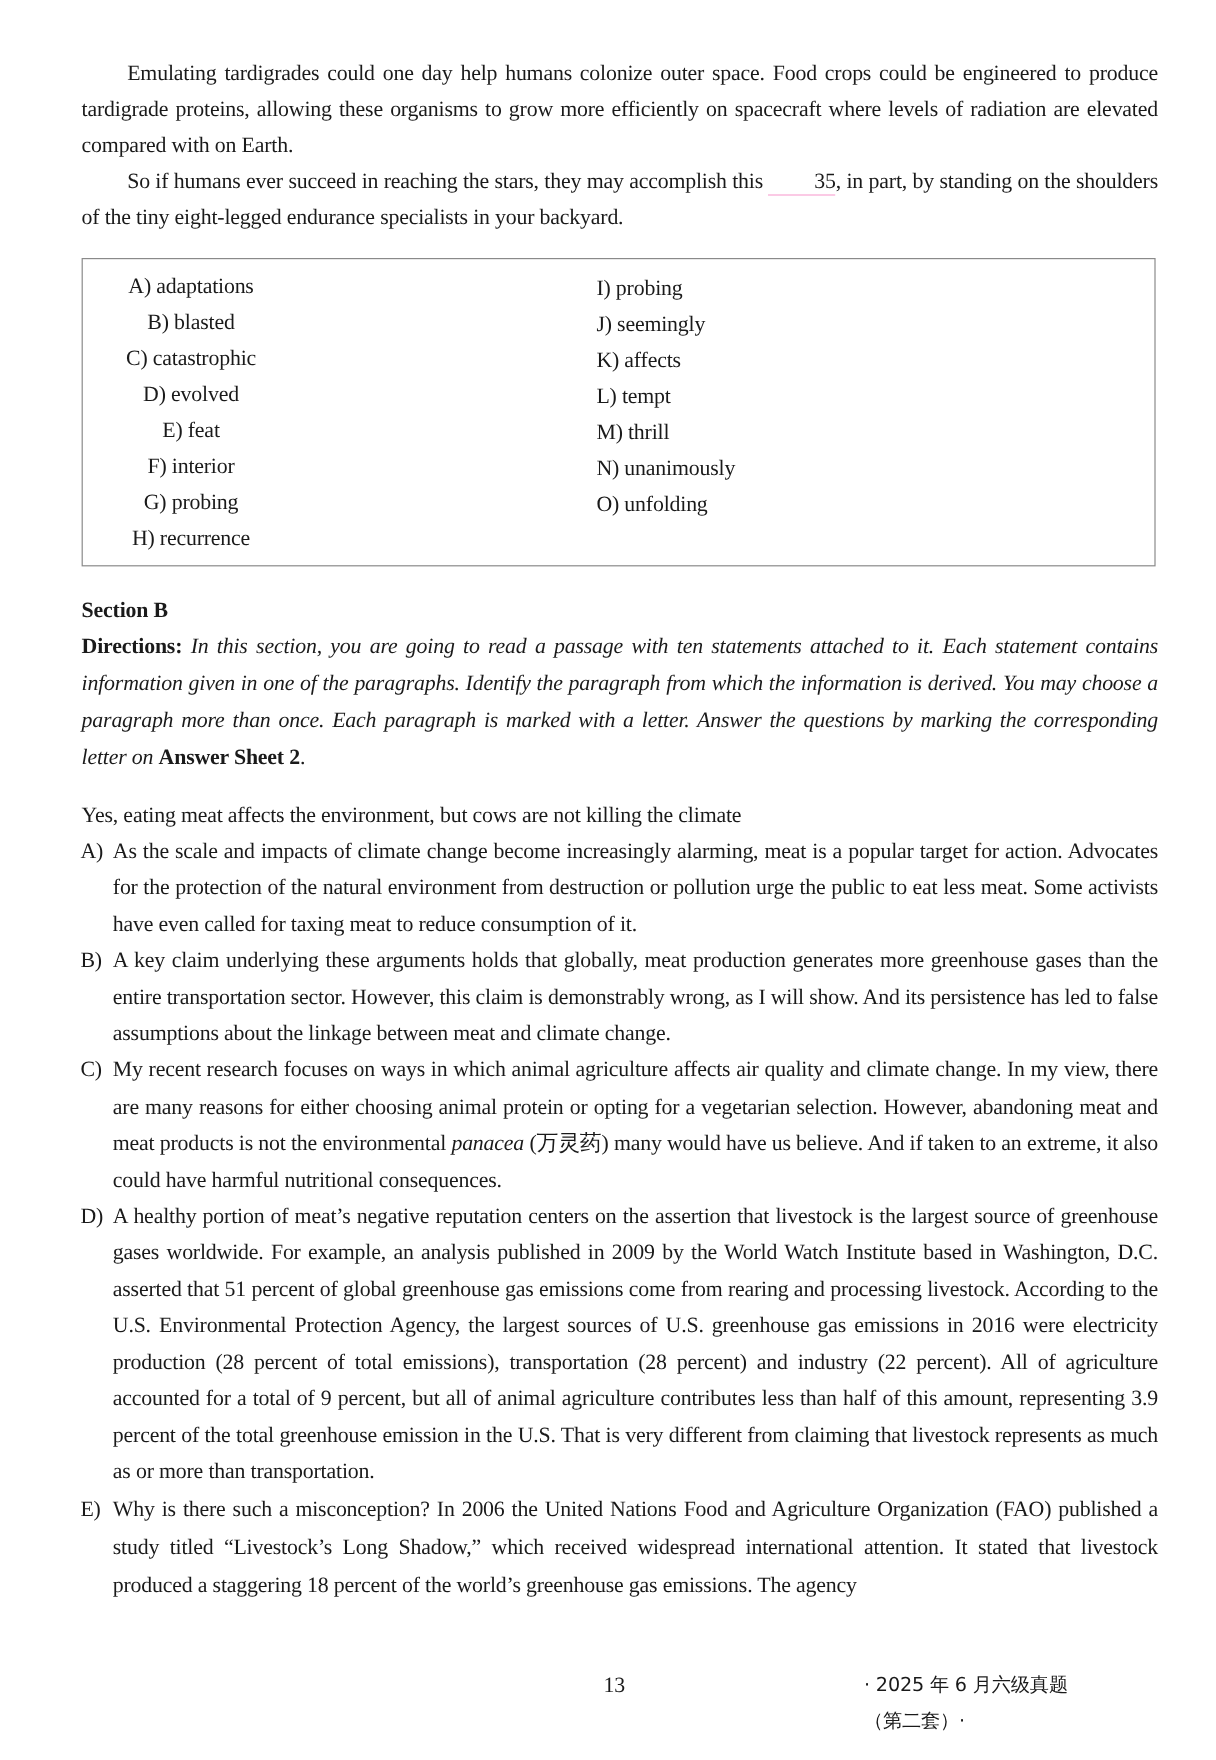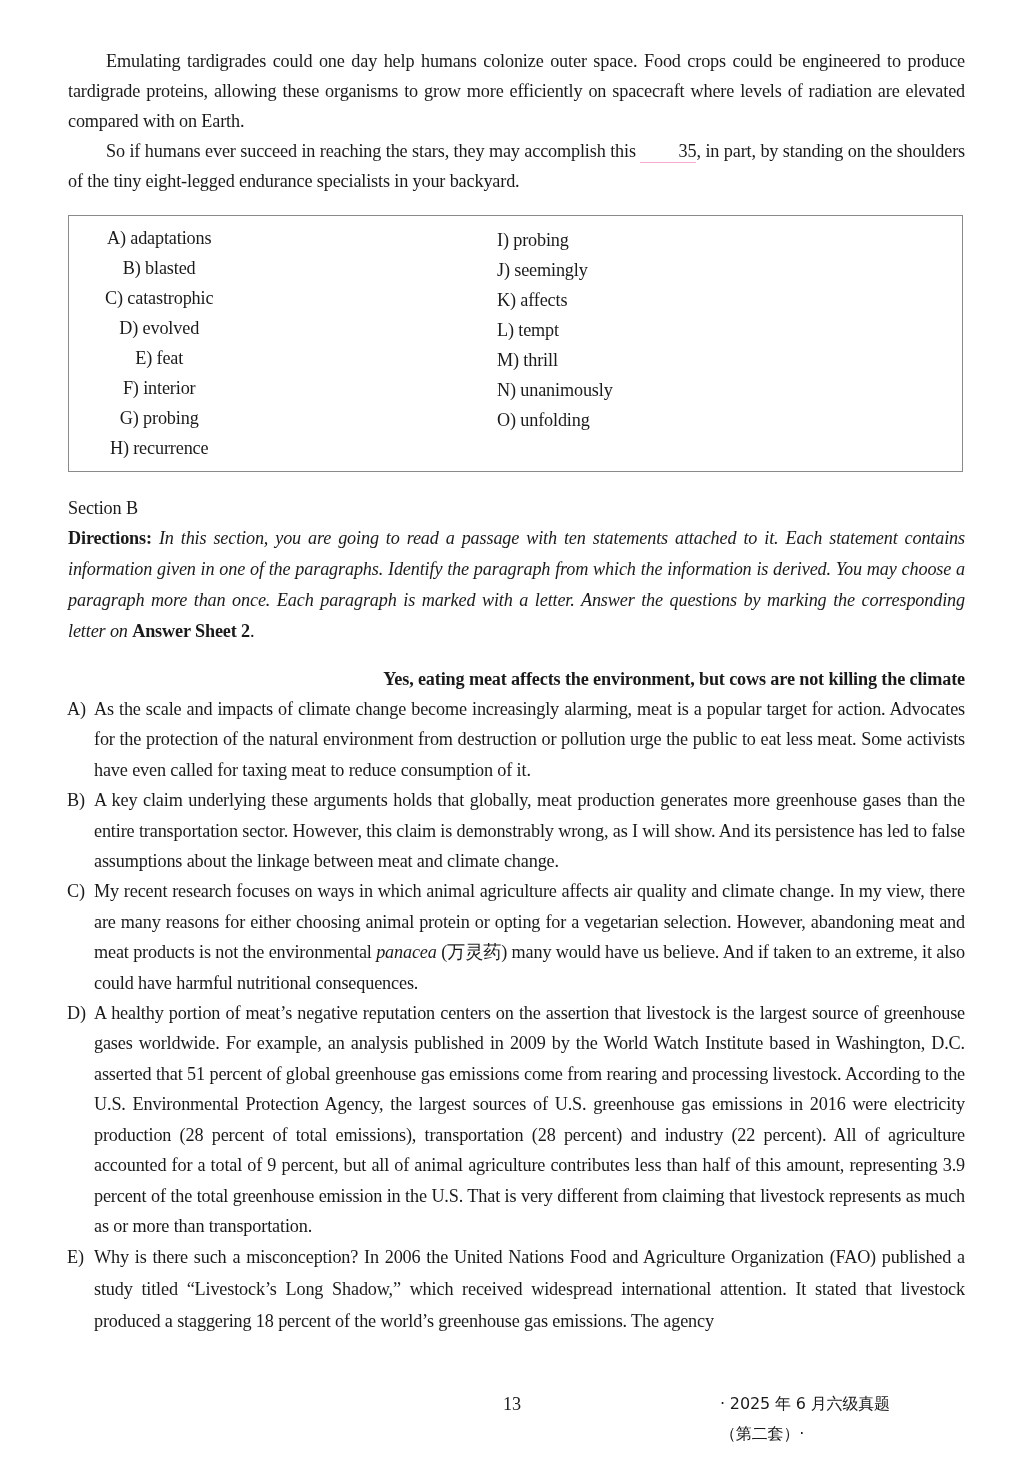--- a/index.html
+++ b/index.html
@@ -18,27 +18,27 @@
   .wordbank {
     position: absolute; left: 68px; top: 215px; width: 895px; height: 257px;
     border: 1px solid #8a8a8a; box-sizing: border-box;
   }
   .col { position: absolute; top: 8px; }
   .col.left { left: 36px; text-align: center; }
   .col.right { left: 428px; top: 10px; }
   .wb-item { height: 30px; line-height: 28px; white-space: nowrap; }
 
   .sectionb { position: absolute; left: 68px; top: 493px; width: 897px; }
-  .sec-title { font-weight: normal; line-height: 30px; margin: 0; }
+  .sec-title { font-weight: bold; line-height: 30px; margin: 0; }
   .directions { line-height: 31px; margin: 0; text-align: justify; }
   .directions .lab { font-weight: bold; }
   .directions .ital { font-style: italic; }
   .directions .sheet { font-weight: bold; }
 
-  .ptitle { position: absolute; left: 68px; top: 664px; width: 897px; text-align: right; font-weight: bold; line-height: 30px; }
+  .ptitle { position: absolute; left: 68px; top: 664px; width: 897px; text-align: left; font-weight: normal; line-height: 30px; }
 
   .passage { position: absolute; left: 68px; top: 694px; width: 897px; }
   .pp { position: relative; padding-left: 26px; line-height: 30.4px; text-align: justify; margin: 0; }
   .pp .letter { position: absolute; left: -1px; top: 0; }
   .pp em { font-style: italic; }
 
   .footer { position: absolute; top: 1389px; left: 0; width: 921px; height: 30px; }
   .pagenum { position: absolute; left: 503px; top: 0; line-height: 30px; }
   .exam { position: absolute; left: 720px; top: 0; line-height: 30px; font-size: 16px; font-family: "DejaVu Sans", sans-serif; }
 </style>

